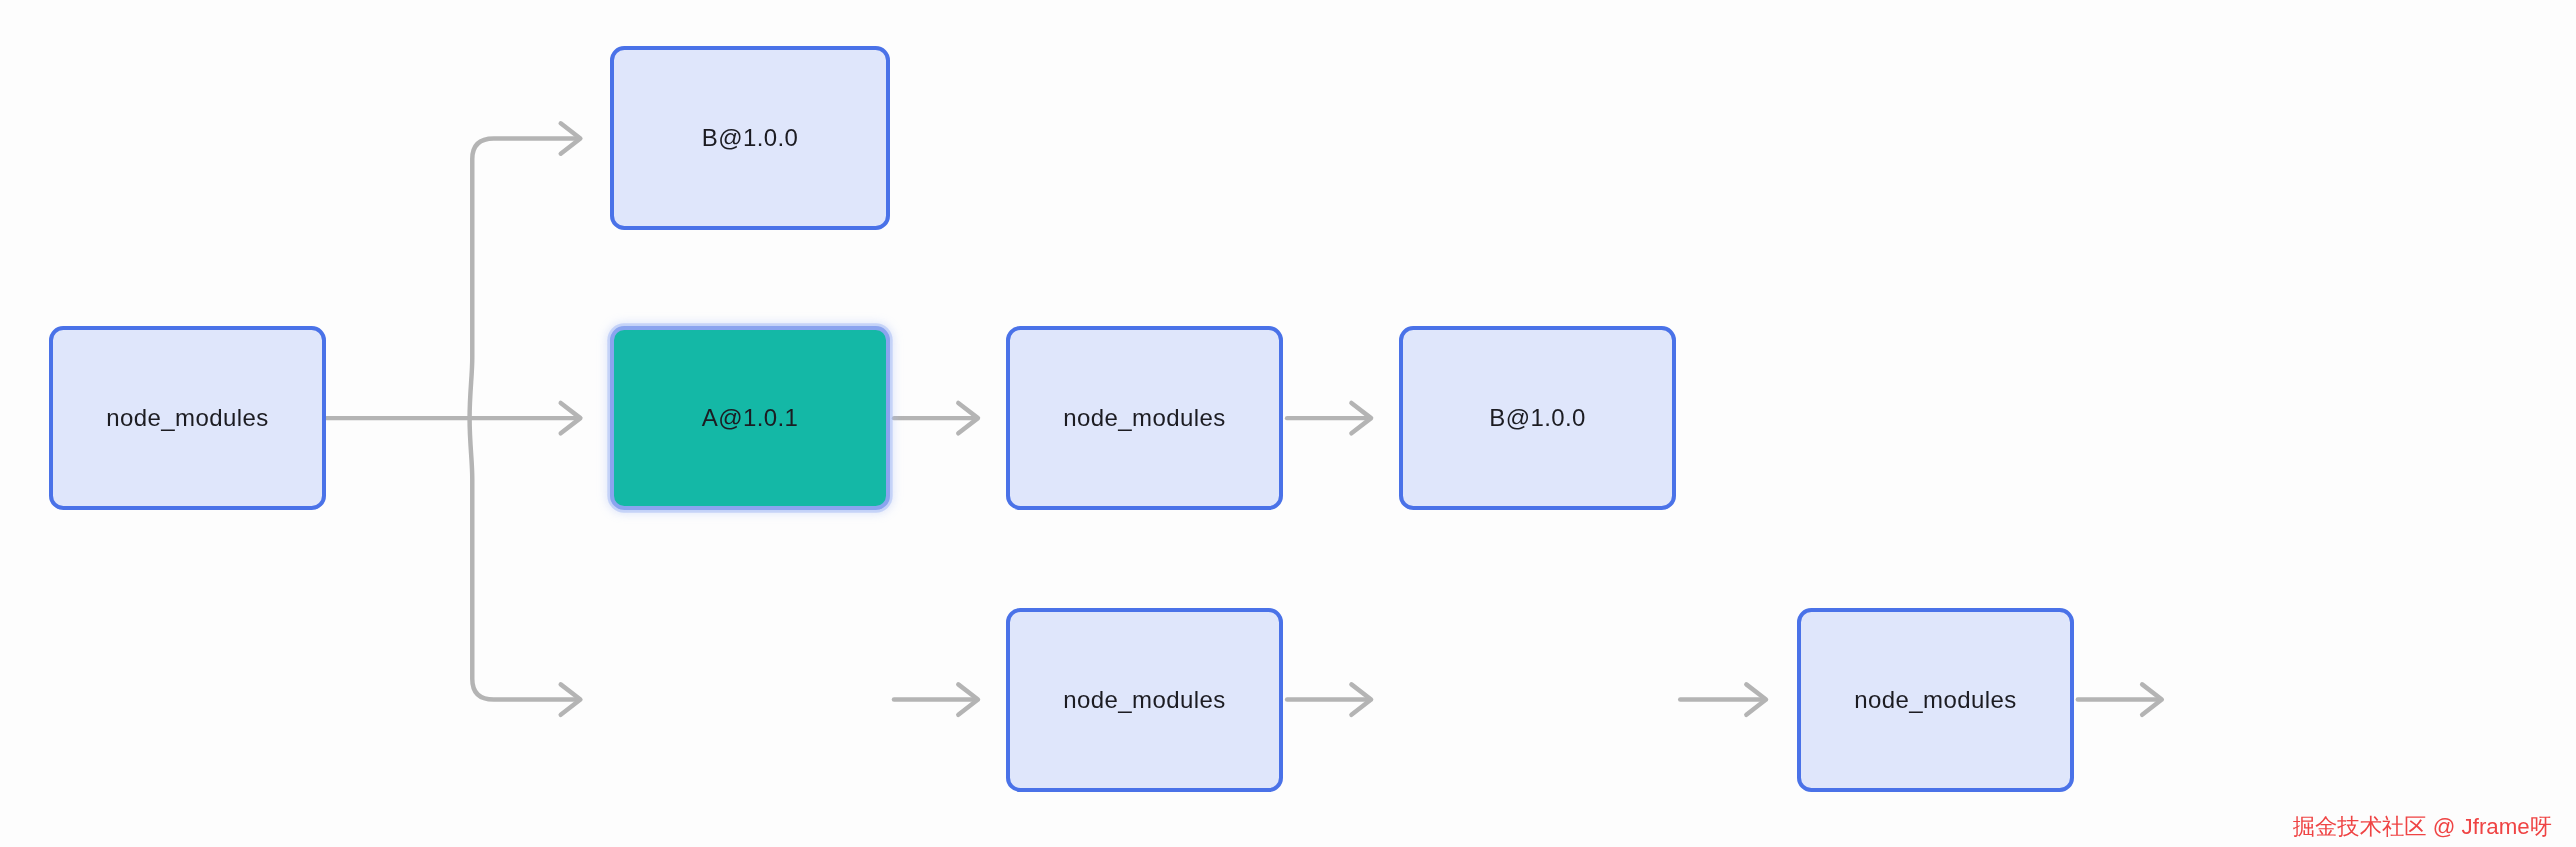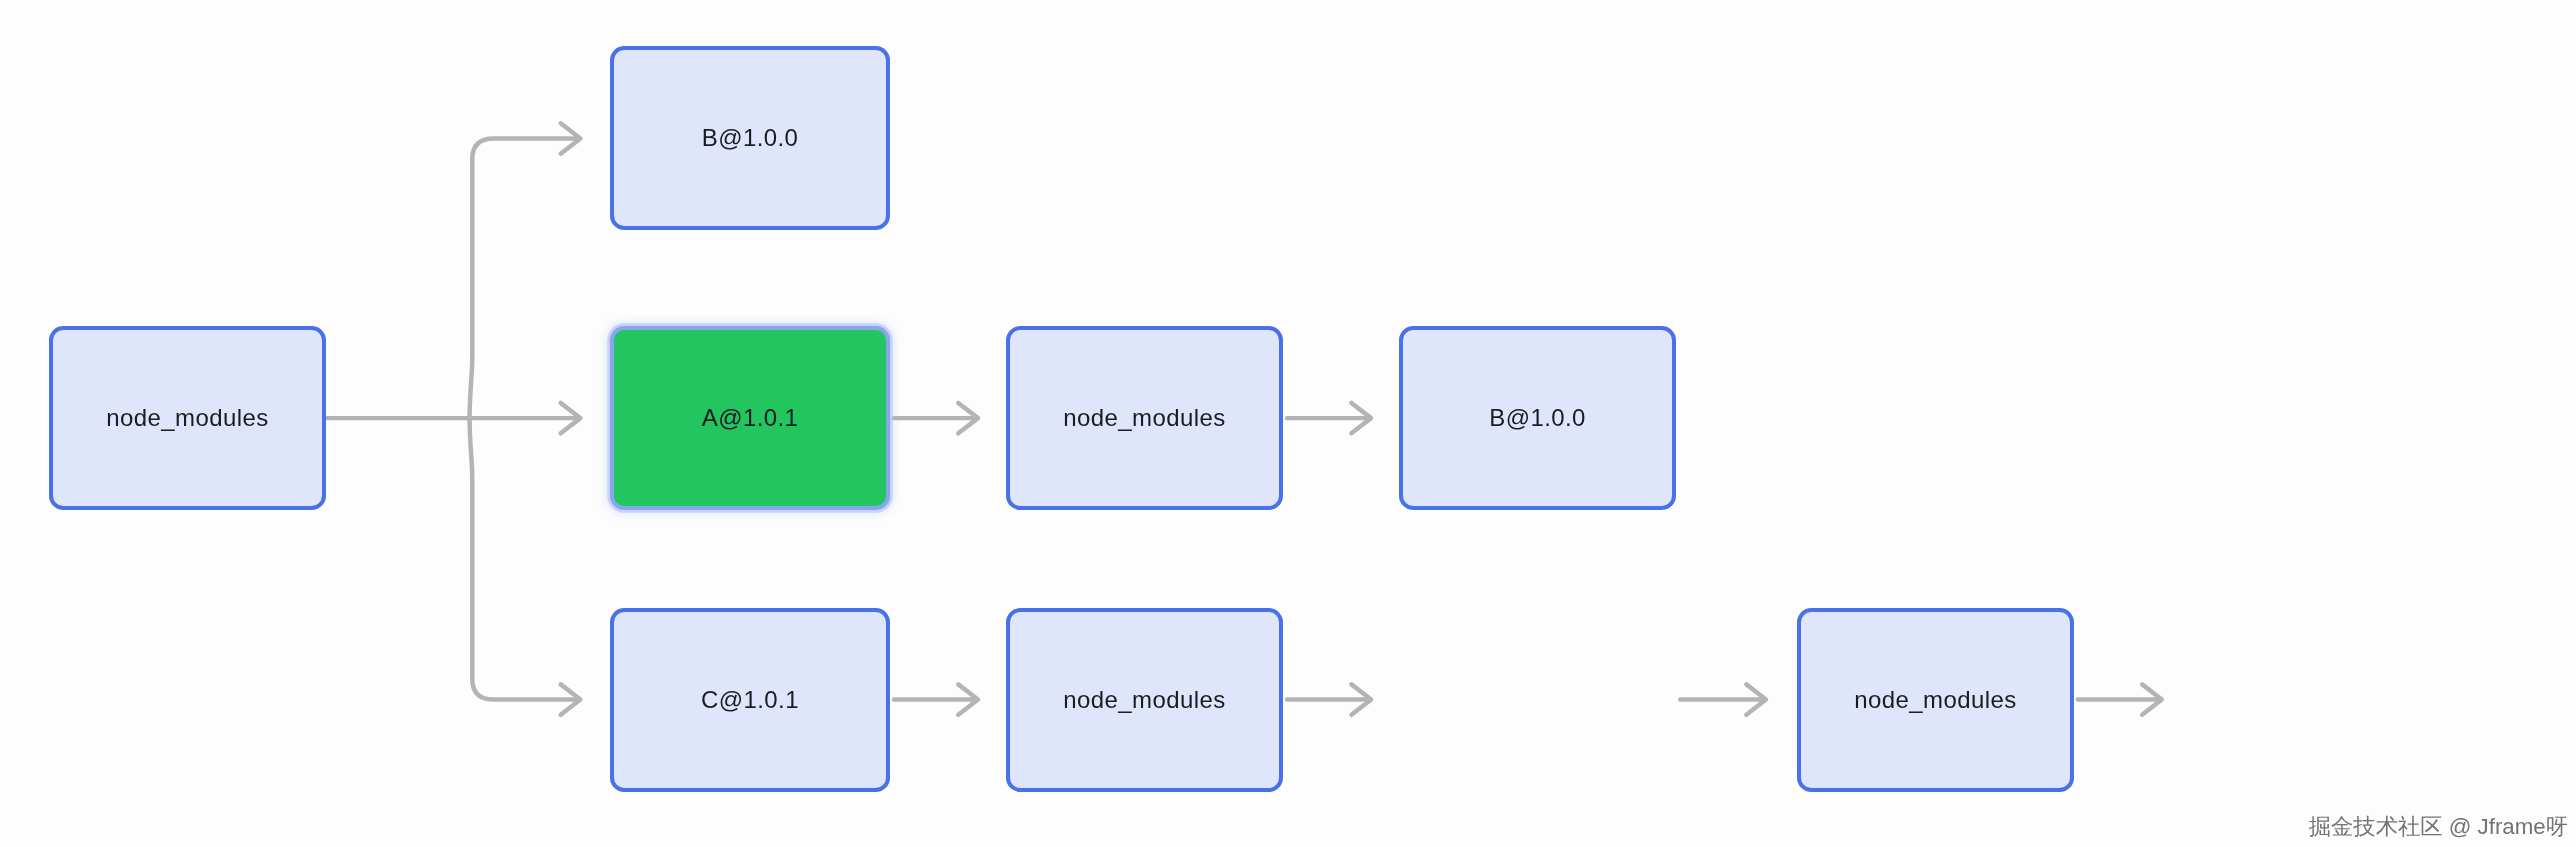--- a/index.html
+++ b/index.html
@@ -37,33 +37,33 @@
     align-items: center;
     justify-content: center;
     color: #1c1c22;
     font-size: 24px;
     font-family: "Liberation Sans", sans-serif;
     letter-spacing: 0.4px;
     white-space: nowrap;
   }
   .node-box.selected {
     border-color: #8aa4ef;
-    background: #22c55e;
+    background: #14b8a6;
     box-shadow: 0 0 0 2.7px rgba(168,190,245,0.55),
                 0 0 9px 3.6px rgba(168,190,245,0.35);
   }
   .node-label {
     pointer-events: none;
   }
   #watermark {
     position: absolute;
-    right: 8px;
+    right: 24px;
     bottom: 5.4px;
     font-size: 22.3px;
-    color: #737373;
+    color: #ef4444;
     font-family: "Liberation Sans", sans-serif;
     white-space: nowrap;
   }
 </style>
 </head>
 <body>
 
 <div id="diagram-root">
 
   <svg id="diagram-svg" viewBox="0 0 2882 948" xmlns="http://www.w3.org/2000/svg">
@@ -112,23 +112,20 @@
   </div>
 
   <div class="node-box" style="left:1006px; top:326px; width:277px; height:184px;">
     <span class="node-label">node_modules</span>
   </div>
 
   <div class="node-box" style="left:1399px; top:326px; width:277px; height:184px;">
     <span class="node-label">B@1.0.0</span>
   </div>
 
-  <div class="node-box" style="left:610px; top:608px; width:280px; height:184px;">
-    <span class="node-label">C@1.0.1</span>
-  </div>
 
   <div class="node-box" style="left:1006px; top:608px; width:277px; height:184px;">
     <span class="node-label">node_modules</span>
   </div>
 
 
   <div class="node-box" style="left:1797px; top:608px; width:277px; height:184px;">
     <span class="node-label">node_modules</span>
   </div>
 

